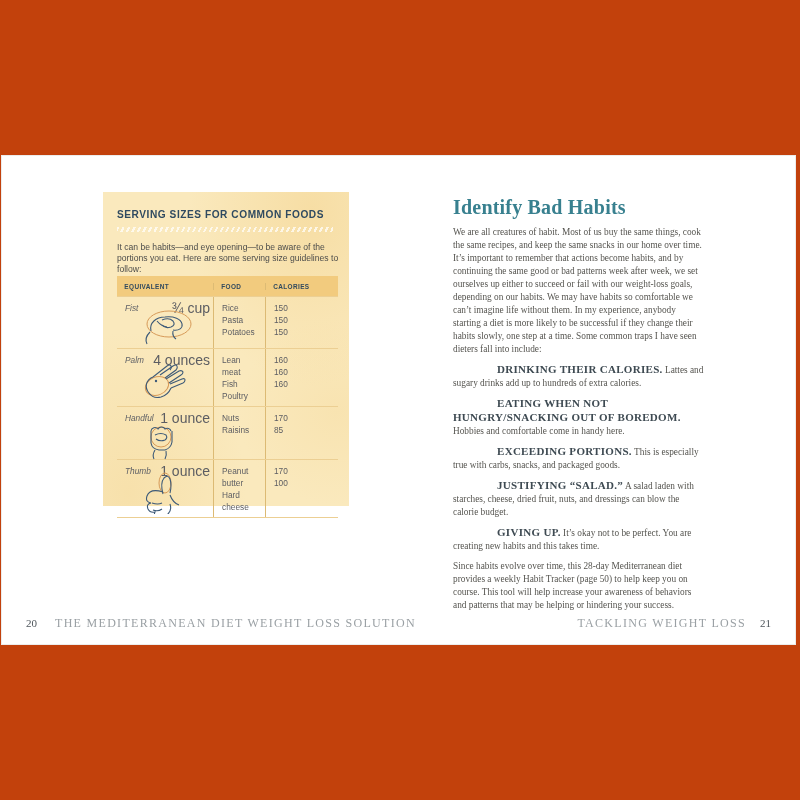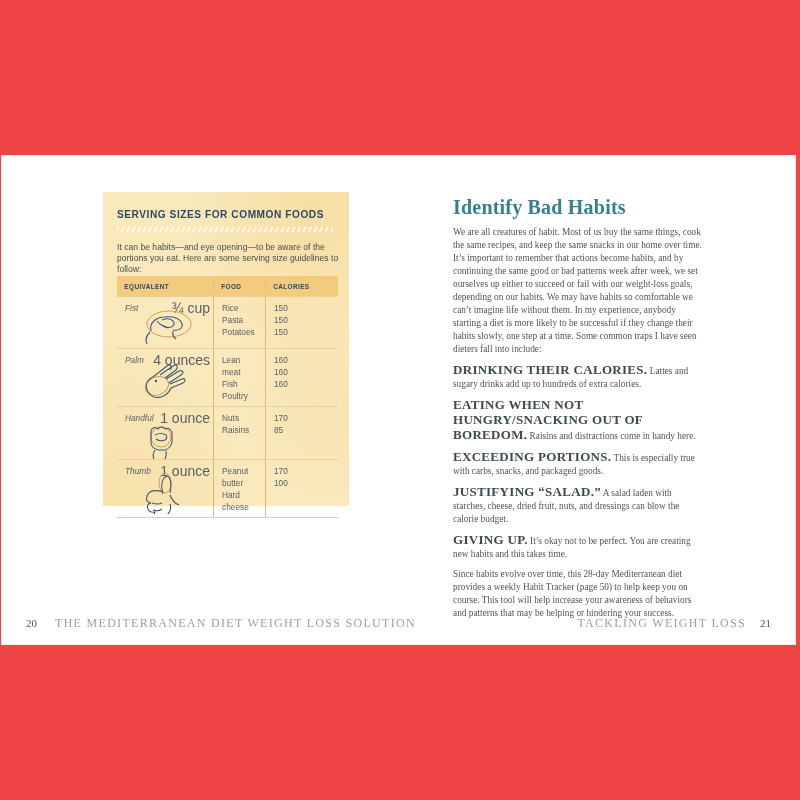--- a/index.html
+++ b/index.html
@@ -1,16 +1,16 @@
 <!DOCTYPE html>
 <html><head>
 <meta charset="utf-8">
 <style>
   html,body{margin:0;padding:0;background:#fff;}
-  .canvas{position:relative;width:800px;height:800px;background:#ef4444;overflow:hidden;
+  .canvas{position:relative;width:800px;height:800px;background:#c2410c;overflow:hidden;
           font-family:"Liberation Sans",sans-serif;}
   .spread{position:absolute;left:1px;top:155px;width:793px;height:488px;
           background:#fff;border:1px solid #ececec;}
 
   
   .info-box{position:absolute;left:101px;top:36px;width:246px;height:314px;
     background:
       radial-gradient(ellipse at 85% 6%, rgba(240,200,118,.35), transparent 42%),
       radial-gradient(ellipse at 10% 96%, rgba(240,205,130,.30), transparent 38%),
       radial-gradient(ellipse at 95% 70%, rgba(243,210,140,.25), transparent 30%),
@@ -42,21 +42,21 @@
   .eq-measure{position:absolute;right:3px;top:5px;color:#5c5d62;font-size:14px;}
   .hand{position:absolute;left:18px;top:10px;}
   .hand svg{display:block;}
 
   
   .rcol{position:absolute;left:451px;top:40px;width:253px;
         font-family:"Liberation Serif",serif;color:#55544f;}
   .rhead{margin:0 0 7px 0;font-size:20px;font-weight:bold;color:#38808f;
          font-family:"Liberation Serif",serif;letter-spacing:.2px;}
   .rp{margin:0 0 7px 0;font-size:9.3px;line-height:13px;text-align:left;}
-  .lead{font-weight:bold;color:#3e4a52;font-size:13px;letter-spacing:.3px;}
+  .lead{font-weight:bold;color:#3e4a52;font-size:11px;letter-spacing:.3px;margin-left:44px;}
 
   
   .foot{position:absolute;bottom:13px;display:flex;align-items:baseline;}
   .foot-left{left:24px;}
   .foot-right{right:24px;}
   .pagenum{font-family:"Liberation Serif",serif;font-size:11px;color:#4f565c;}
   .foot-title{font-family:"Liberation Serif",serif;font-size:12px;letter-spacing:1.3px;
               color:#9aa0a4;}
   .foot-left .foot-title{margin-left:18px;}
   .foot-right .foot-title{margin-right:14px;}
@@ -168,21 +168,21 @@
         </div>
         <div class="tbody-end"></div>
       </div>
     </div>
 
     <div class="rcol">
       <h1 class="rhead">Identify Bad Habits</h1>
       <p class="rp">We are all creatures of habit. Most of us buy the same things, cook the same recipes, and keep the same snacks in our home over time. It’s important to remember that actions become habits, and by continuing the same good or bad patterns week after week, we set ourselves up either to succeed or fail with our weight-loss goals, depending on our habits. We may have habits so comfortable we can’t imagine life without them. In my experience, anybody starting a diet is more likely to be successful if they change their habits slowly, one step at a time. Some common traps I have seen dieters fall into include:</p>
 
       <p class="rp"><span class="lead">DRINKING THEIR CALORIES.</span><span> Lattes and sugary drinks add up to hundreds of extra calories.</span></p>
-      <p class="rp"><span class="lead">EATING WHEN NOT HUNGRY/SNACKING OUT OF BOREDOM.</span><span> Raisins and distractions come in handy here.</span></p>
+      <p class="rp"><span class="lead">EATING WHEN NOT HUNGRY/SNACKING OUT OF BOREDOM.</span><span> Hobbies and comfortable come in handy here.</span></p>
       <p class="rp"><span class="lead">EXCEEDING PORTIONS.</span><span> This is especially true with carbs, snacks, and packaged goods.</span></p>
       <p class="rp"><span class="lead">JUSTIFYING “SALAD.”</span><span> A salad laden with starches, cheese, dried fruit, nuts, and dressings can blow the calorie budget.</span></p>
       <p class="rp"><span class="lead">GIVING UP.</span><span> It’s okay not to be perfect. You are creating new habits and this takes time.</span></p>
 
       <p class="rp">Since habits evolve over time, this 28-day Mediterranean diet provides a weekly Habit Tracker (page 50) to help keep you on course. This tool will help increase your awareness of behaviors and patterns that may be helping or hindering your success.</p>
     </div>
 
     <div class="foot foot-left">
       <span class="pagenum">20</span>
       <span class="foot-title">THE MEDITERRANEAN DIET WEIGHT LOSS SOLUTION</span>

